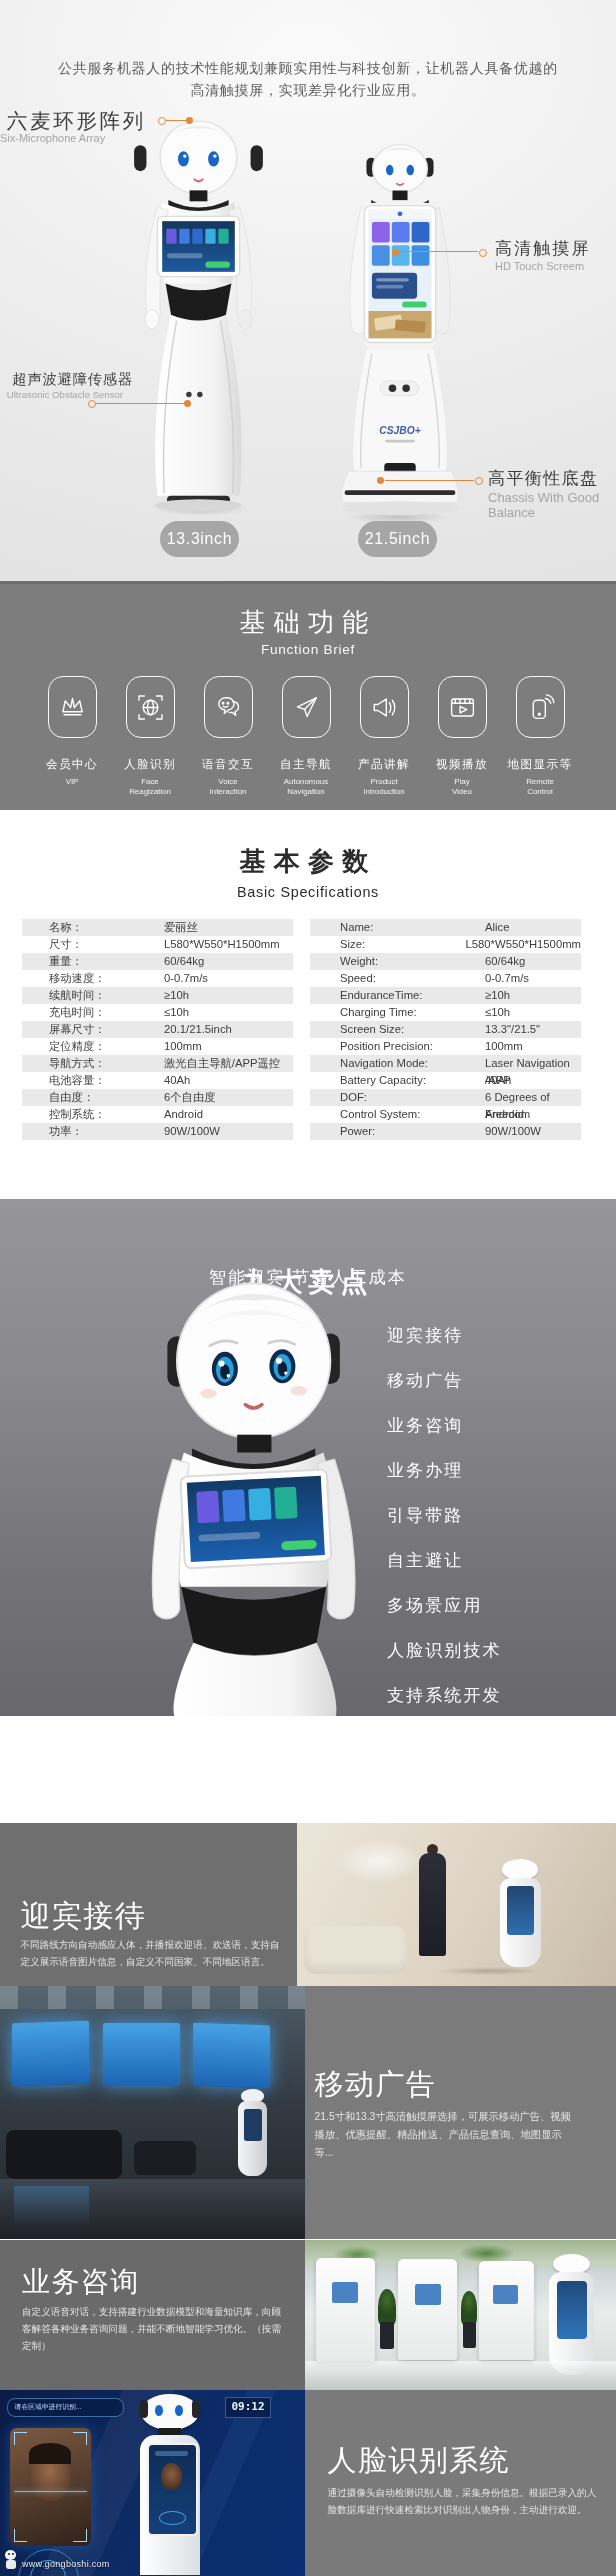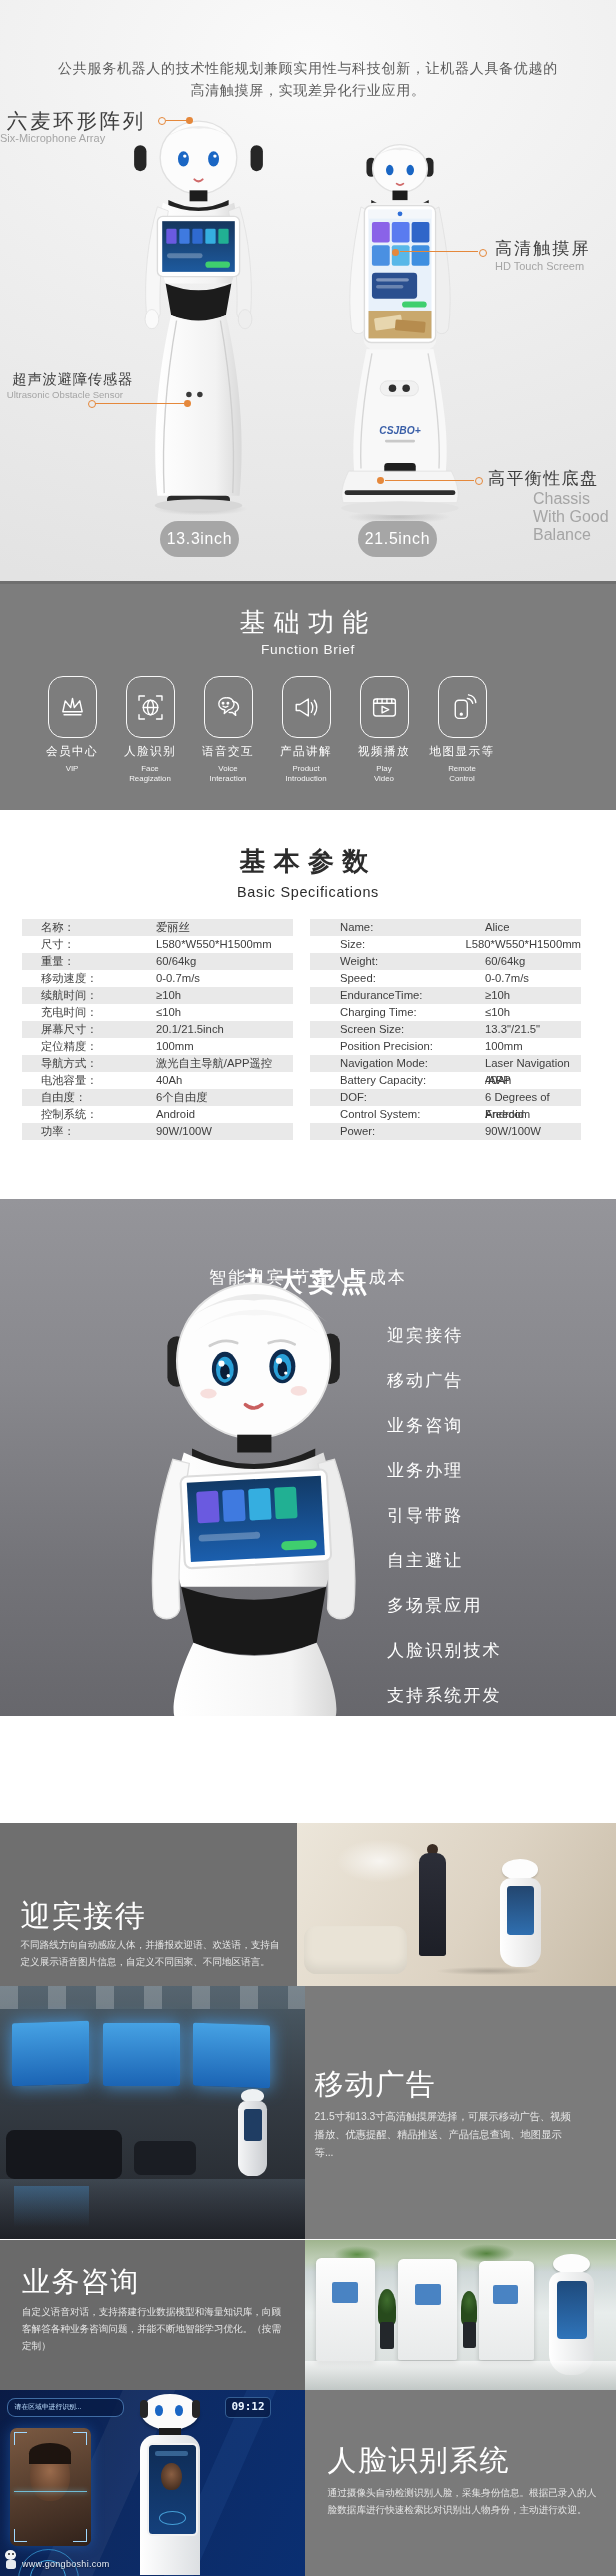--- a/index.html
+++ b/index.html
@@ -24,31 +24,31 @@
 
   
   #fn{top:581px;left:0;width:616px;height:226px;background:#7d7d7d;border-top:3.4px solid #6f6f6f;}
   .fn-title{top:20.5px;font-size:26px;color:#fff;font-weight:500;letter-spacing:8.2px;}
   .fn-sub{top:58px;font-size:13.7px;color:rgba(255,255,255,.95);letter-spacing:0.7px;}
   .fn-row{top:92px;left:33px;width:551px;display:flex;}
   .fn-item{width:78px;display:flex;flex-direction:column;align-items:center;}
   .fn-tile{width:47px;height:60px;border:1.7px solid rgba(255,255,255,.95);border-radius:15px;
            display:flex;align-items:center;justify-content:center;}
   .fn-tile svg{stroke:#fff;fill:none;stroke-width:2.3;stroke-linecap:round;stroke-linejoin:round;}
-  .fn-cn{margin-top:6px;font-size:11.6px;color:#fff;letter-spacing:1.4px;text-align:center;}
+  .fn-cn{margin-top:19px;font-size:11.6px;color:#fff;letter-spacing:1.4px;text-align:center;}
   .fn-en{margin-top:4.8px;font-size:7.9px;color:rgba(255,255,255,.92);text-align:center;
          white-space:pre-line;line-height:1.3;}
 
   
   .sp-title{top:844px;font-size:26px;color:#2c2c2c;font-weight:600;letter-spacing:8.2px;font-family:Liberation Mono, monospace;}
   .sp-sub{top:884px;font-size:14.4px;color:#2c2c2c;letter-spacing:0.7px;}
   .sp-table{top:919px;width:271px;}
   .spec-row{display:flex;height:17px;line-height:17px;font-size:11.3px;color:#3e3e3e;}
   .spec-row:nth-child(odd){background:#e9e9e9;}
-  .cn-t .spec-l{width:115px;padding-left:19px;}
+  .cn-t .spec-l{width:115px;padding-left:27px;}
   .en-t .spec-l{width:145px;padding-left:30px;}
   .spec-v{flex:1;}
 
   
   #sell{top:1199px;left:0;width:616px;height:517px;overflow:hidden;
         background:linear-gradient(180deg,#95959a 0%,#88888d 35%,#737378 72%,#67676c 100%);}
   .sell-title{top:27px;font-size:27px;color:#fff;font-weight:600;letter-spacing:5.5px;margin-top:38px;}
   .sell-sub{top:67px;font-size:17px;color:#fff;letter-spacing:2.1px;}
   .sell-list{left:387px;top:125px;}
   .sell-item{font-size:17px;color:#fff;letter-spacing:2.1px;margin-bottom:22px;font-weight:500;}
@@ -186,21 +186,21 @@
     <div class="abs co-dot" style="left:392px;top:249px;"></div>
     <div class="abs co-line" style="left:400px;top:251px;width:78px;"></div>
     <div class="abs co-ring" style="left:479px;top:249px;"></div>
     <div class="abs co-cn" style="left:495px;top:237px;font-size:17px;letter-spacing:2.1px;">高清触摸屏</div>
     <div class="abs co-en" style="left:495px;top:260px;font-size:11px;">HD Touch Screem</div>
 
     <div class="abs co-dot" style="left:377px;top:477px;"></div>
     <div class="abs co-line" style="left:385px;top:480px;width:89px;"></div>
     <div class="abs co-ring" style="left:475px;top:477px;"></div>
     <div class="abs co-cn" style="left:488px;top:467px;font-size:17px;letter-spacing:1.4px;">高平衡性底盘</div>
-    <div class="abs co-en" style="left:488px;top:490px;font-size:16px;margin-left:45px;">Chassis With Good Balance</div>
+    <div class="abs co-en" style="left:488px;top:490px;font-size:13px;">Chassis With Good Balance</div>
 
     <div class="abs pill" style="left:160px;">13.3inch</div>
     <div class="abs pill" style="left:358px;">21.5inch</div>
   </div>
 
   <div id="fn" class="abs">
     <div class="abs ctr fn-title">基础功能</div>
     <div class="abs ctr fn-sub">Function Brief</div>
     <div class="abs fn-row">
       <div class="fn-item">
@@ -235,20 +235,31 @@
               <path d="M20,8 a11,10 0 1 0 -2,20 l-1,6 l7,-6 a11,10 0 0 0 -4,-20 Z"></path>
               <circle cx="15" cy="17" r="1.3" fill="#fff"></circle>
               <circle cx="23" cy="17" r="1.3" fill="#fff"></circle>
               <path d="M15,22 q4,3 8,0"></path>
               <path d="M31,14 a10,9 0 0 1 4,17 l1,6 l-6,-5 a12,12 0 0 1 -5,0"></path>
             </svg>
         </div>
         <div class="fn-cn">语音交互</div>
         <div class="fn-en">Voice
 Interaction</div>
+      </div>
+      <div class="fn-item">
+        <div class="fn-tile">
+          <svg width="29" height="29" viewBox="0 0 48 48">
+              <path d="M40,8 L9,23 L21,27 L25,39 Z"></path>
+              <path d="M21,27 L40,8"></path>
+            </svg>
+        </div>
+        <div class="fn-cn">自主导航</div>
+        <div class="fn-en">Autonomous
+Navigation</div>
       </div>
       <div class="fn-item">
         <div class="fn-tile">
           <svg width="29" height="29" viewBox="0 0 48 48">
               <path d="M7,19 v10 h6 l14,9 V10 L13,19 Z"></path>
               <path d="M32,16 q5,8 0,16"></path>
               <path d="M37,12 q8,12 0,24"></path>
             </svg>
         </div>
         <div class="fn-cn">产品讲解</div>
@@ -522,21 +533,21 @@
     <div class="shape" style="left:248px;top:13.7px;width:37px;height:20.5px;border-radius:50%;background:#fdfdfd;box-shadow:0 1.4px 2.1px rgba(0,0,0,.2);"></div>
     <div class="shape" style="left:244px;top:31.5px;width:45px;height:103px;border-radius:12.3px 12.3px 20.5px 20.5px;background:linear-gradient(90deg,#ffffff,#dfe1e2);"></div>
     <div class="shape" style="left:252px;top:41px;width:30px;height:58px;border-radius:4.1px;background:linear-gradient(180deg,#1e4a7c,#2f74ba);"></div>
     <div class="shape" style="left:0;top:121px;width:312px;height:30px;background:linear-gradient(180deg,rgba(255,255,255,.6),rgba(170,178,176,.5));"></div>
   </div>
 
   <div class="abs photo" style="top:2390px;left:0;width:305px;height:186px;background:linear-gradient(115deg,#0a1b45 0%,#0d2a63 45%,#0a2f72 100%);">
     <div class="shape" style="left:82px;top:-27px;width:48px;height:247px;background:rgba(255,255,255,.05);transform:rotate(24deg);"></div>
     <div class="shape" style="left:205px;top:-27px;width:27px;height:247px;background:rgba(90,160,255,.08);transform:rotate(24deg);"></div>
     <div class="shape" style="left:6.8px;top:8.2px;width:108px;height:16.4px;border-radius:8.2px;background:rgba(8,28,70,.8);border:0.7px solid rgba(120,190,255,.5);color:#bfe0ff;font-size:6.8px;line-height:16.4px;padding-left:6.8px;">请在区域中进行识别...</div>
-    <div class="shape" style="left:225px;top:6.8px;width:44px;height:19px;border-radius:5px;background:rgba(8,28,70,.8);border:0.7px solid rgba(120,190,255,.4);color:#eaf5ff;font-size:11px;line-height:18px;text-align:center;font-family:'DejaVu Sans Mono',monospace;font-weight:bold;">09:12</div>
+    <div class="shape" style="left:225px;top:6.8px;width:44px;height:19px;border-radius:0;background:rgba(8,28,70,.8);border:0.7px solid rgba(120,190,255,.4);color:#eaf5ff;font-size:11px;line-height:18px;text-align:center;font-family:'DejaVu Sans Mono',monospace;font-weight:bold;">09:12</div>
     <div class="shape" style="left:9.6px;top:38px;width:81px;height:118px;border-radius:6.8px;background:linear-gradient(160deg,#7b5a42,#30211a);box-shadow:0 0 12.3px rgba(40,120,220,.45);">
       <div class="shape" style="left:20.5px;top:20.5px;width:40px;height:52px;border-radius:50% 50% 45% 45%;background:radial-gradient(60% 55% at 50% 42%,#9a6b4c,#5d3e2b);"></div>
       <div class="shape" style="left:19px;top:15px;width:42px;height:20.5px;border-radius:50% 50% 0 0;background:#1d140f;"></div>
       <div class="shape" style="left:4.1px;top:4.1px;width:12.3px;height:12.3px;border-left:1.4px solid #9fd8ff;border-top:1.4px solid #9fd8ff;"></div>
       <div class="shape" style="right:4.1px;top:4.1px;width:12.3px;height:12.3px;border-right:1.4px solid #9fd8ff;border-top:1.4px solid #9fd8ff;"></div>
       <div class="shape" style="left:4.1px;bottom:4.1px;width:12.3px;height:12.3px;border-left:1.4px solid #9fd8ff;border-bottom:1.4px solid #9fd8ff;"></div>
       <div class="shape" style="right:4.1px;bottom:4.1px;width:12.3px;height:12.3px;border-right:1.4px solid #9fd8ff;border-bottom:1.4px solid #9fd8ff;"></div>
       <div class="shape" style="left:4.1px;top:63px;width:73px;height:1.4px;background:rgba(120,220,255,.8);box-shadow:0 0 5.5px rgba(120,220,255,.9);"></div>
     </div>
     <div class="shape ring" style="left:18px;top:159px;width:59px;height:59px;"></div>

